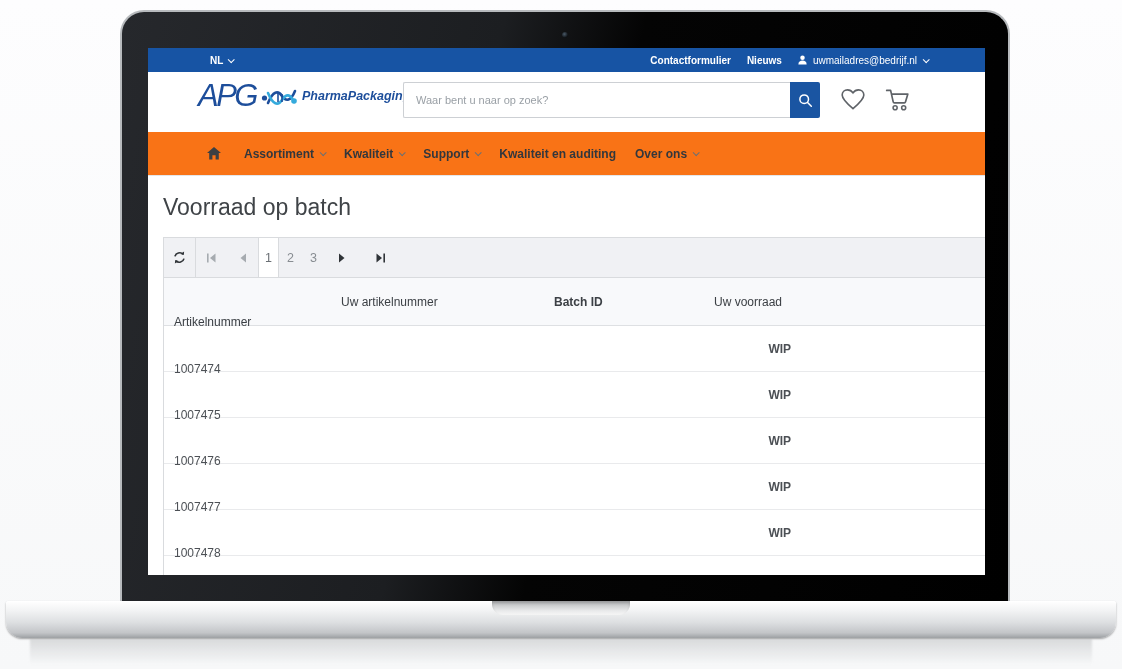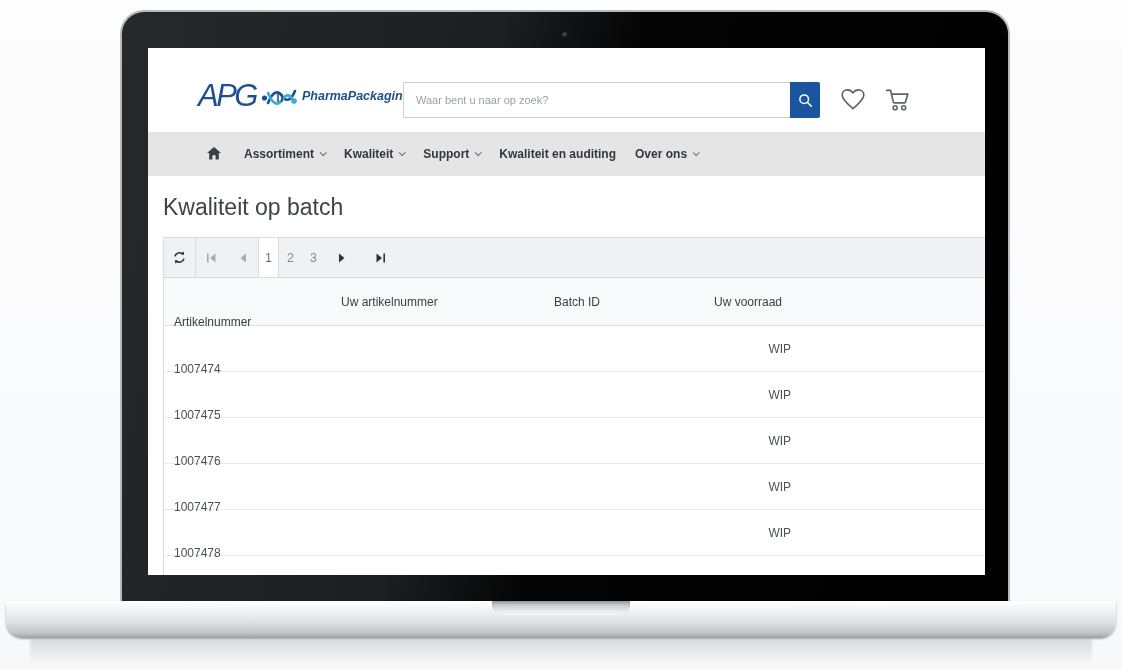--- a/index.html
+++ b/index.html
@@ -44,21 +44,21 @@
   .searchbox { position:absolute; left:255px; top:10px; width:417px; height:36px; display:flex; }
   .searchbox input { flex:1; border:1px solid #cdd0d4; border-right:none; border-radius:2px 0 0 2px;
     padding:0 12px; font-size:11px; color:#333; outline:none; font-family:"Liberation Sans",sans-serif; }
   .searchbox input::placeholder { color:#9aa0a6; }
   .search-btn { width:30px; height:36px; background:#1a55a2; border:none; border-radius:0 2px 2px 0;
     display:flex; align-items:center; justify-content:center; cursor:pointer; }
   .hdr-icon { position:absolute; top:16px; cursor:pointer; }
   .icon-heart { left:692px; } .icon-cart { left:737px; }
 
   
-  .navbar { position:absolute; left:0; top:84px; width:837px; height:44px; background:#e5e5e5;
+  .navbar { position:absolute; left:0; top:84px; width:837px; height:44px; background:#f97316;
     border-bottom:1px solid #e4e6e9; display:flex; align-items:center; padding-left:59px; gap:19px;
     font-size:12px; font-weight:700; color:#33373c; }
   .nav-item { display:flex; align-items:center; gap:6px; cursor:pointer; }
   .nav-home { margin-right:4px; cursor:pointer; display:flex; }
 
   
   .main { position:absolute; left:0; top:128px; width:837px; height:399px; background:#fff; }
   .page-title { position:absolute; left:15px; top:18px; font-size:23px; font-weight:400; color:#3f4347; }
   .grid { position:absolute; left:15px; top:61px; width:975px; border-left:1px solid #d9dbde; background:#fff; }
 
@@ -71,32 +71,50 @@
     display:flex; align-items:center; justify-content:center; color:#6a6f74; cursor:default; }
   .pg-num { width:23px; text-align:center; color:#888d92; cursor:pointer; }
   .pg-next { width:34px; } .pg-last { width:26px; margin-left:8px; }
 
   .thead { height:48px; background:#f8f9fb; border-bottom:1px solid #dee0e3; display:flex; align-items:center;
     font-size:12px; color:#3c4045; }
   .tr { height:46px; background:#fff; border-bottom:1px solid #e9eaec; display:flex; align-items:center;
     font-size:12px; color:#4c5055; }
   .tr-partial { height:23px; border-bottom:none; }
   .th,.td { padding-left:10px; overflow:hidden; white-space:nowrap; }
-  .c1{width:167px;margin-top:41px;} .c2{width:213px;} .c3{width:215px;} .c4{width:160px;} .c5{width:220px;}
+  .c1{width:167px;margin-top:41px;} .c2{width:213px;} .c3{width:215px;} .c4{width:160px;font-weight:bold;} .c5{width:220px;}
   svg { display:block; }
 </style>
 </head>
 <body>
 
 <div class="stage">
   <div class="screen">
     <div class="camera"></div>
 
     <div class="viewport">
 
+      <div class="topbar">
+        <span class="tb-item">
+          <span>NL</span>
+          <span class="chev"></span>
+        </span>
+        <div class="topbar-right">
+          <a>Contactformulier</a>
+          <a>Nieuws</a>
+          <span class="tb-item account">
+            <svg width="9" height="10" viewBox="0 0 12 13">
+              <circle cx="6" cy="3.4" r="3" fill="#fff"></circle>
+              <path d="M0.5 12.5 C0.5 8.6 3 7.2 6 7.2 C9 7.2 11.5 8.6 11.5 12.5 Z" fill="#fff"></path>
+            </svg>
+            <span>uwmailadres@bedrijf.nl</span>
+            <span class="chev"></span>
+          </span>
+        </div>
+      </div>
 
       <div class="siteheader">
         <div class="logo">
           <span class="logo-apg">APG</span>
           <svg width="36" height="30" viewBox="0 0 36 30">
             <circle cx="3.5" cy="17" r="2.6" fill="#1d4e9b"></circle>
             <path d="M7 22 C12 10, 17 9, 21 15 C25 21, 30 20, 34 10" fill="none" stroke="#1d4e9b" stroke-width="2.6" stroke-linecap="round"></path>
             <path d="M7 12 C12 24, 17 25, 21 19 C25 13, 29 12, 33 21" fill="none" stroke="#35aadc" stroke-width="2.6" stroke-linecap="round"></path>
             <line x1="17" y1="12" x2="17" y2="21" stroke="#1d4e9b" stroke-width="1.6"></line>
             <line x1="21" y1="13" x2="21" y2="21" stroke="#1d4e9b" stroke-width="1.6"></line>
@@ -153,21 +171,21 @@
         <span class="nav-item">
           <span>Kwaliteit en auditing</span>
         </span>
         <span class="nav-item">
           <span>Over ons</span>
           <span class="chev chev-gray"></span>
         </span>
       </div>
 
       <div class="main">
-        <h1 class="page-title">Kwaliteit op batch</h1>
+        <h1 class="page-title">Voorraad op batch</h1>
 
         <div class="grid">
 
           <div class="pager">
             <span class="pg-refresh">
               <svg width="15" height="15" viewBox="0 0 16 16">
                 <path d="M3.2 6.8 A5.2 4.6 0 0 1 12 4.4" fill="none" stroke="#2f3337" stroke-width="1.7"></path>
                 <path d="M12.9 1.6 L12.6 5.4 L9 4.2 Z" fill="#2f3337"></path>
                 <path d="M12.8 9.2 A5.2 4.6 0 0 1 4 11.6" fill="none" stroke="#2f3337" stroke-width="1.7"></path>
                 <path d="M3.1 14.4 L3.4 10.6 L7 11.8 Z" fill="#2f3337"></path>

